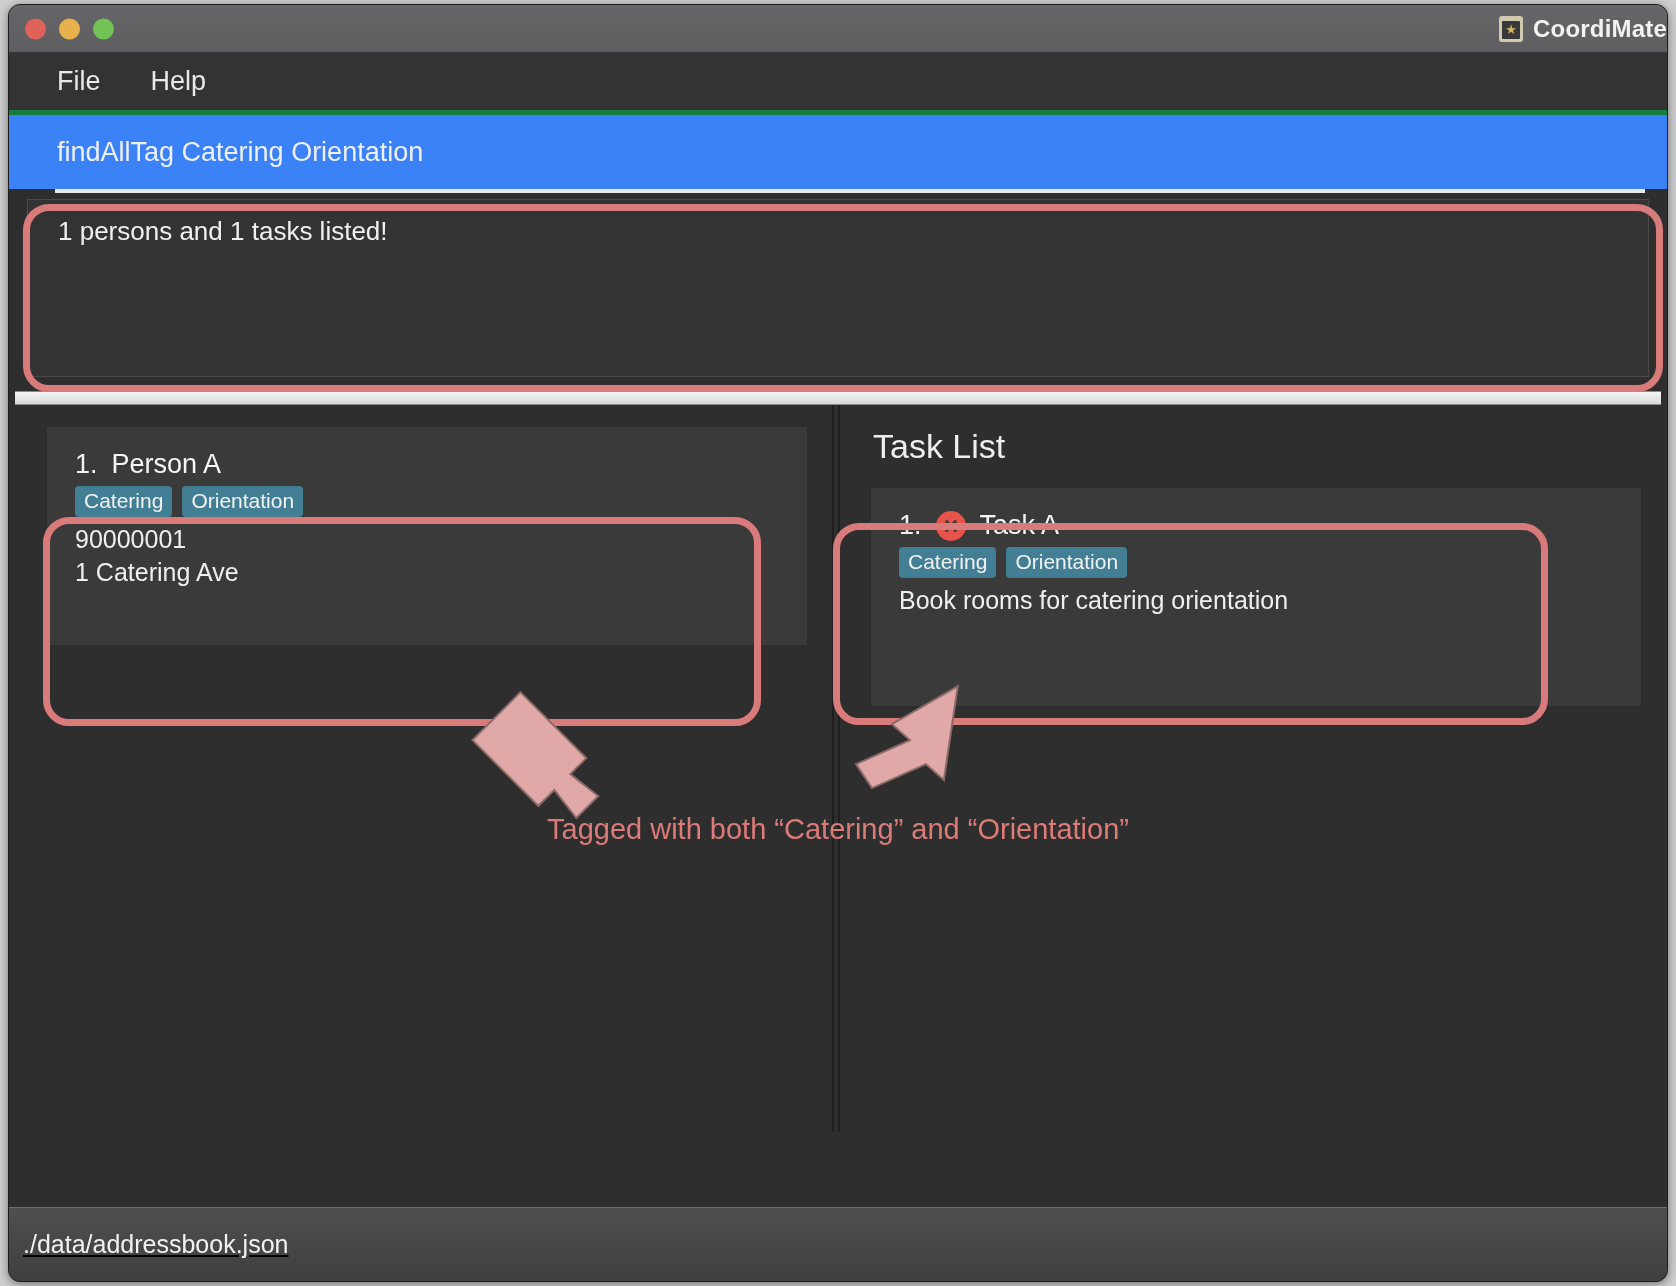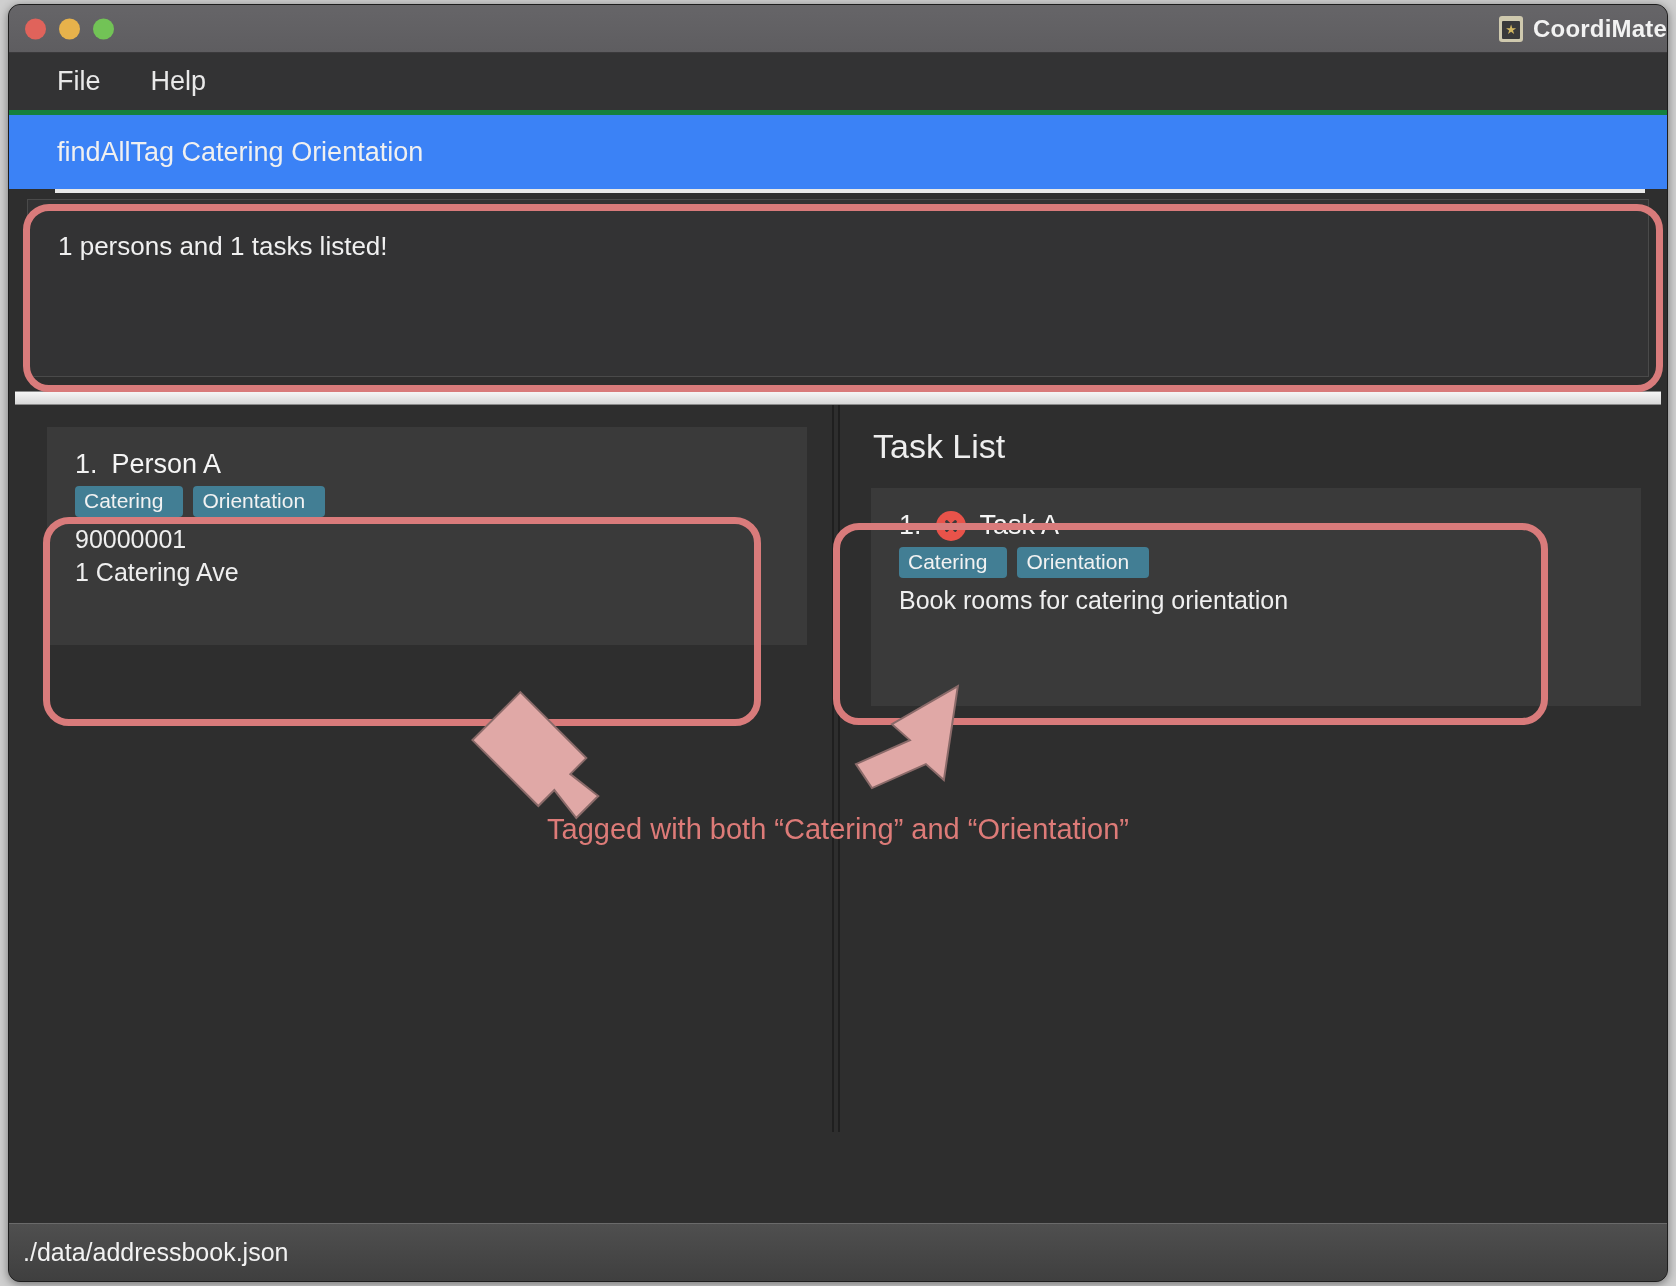--- a/index.html
+++ b/index.html
@@ -85,21 +85,21 @@
 
   
   #result-outer {
     background: #2e2e2e;
     padding: 6px 18px 8px 18px;
   }
   #result-box {
     height: 178px;
     background: #333334;
     border: 1px solid #4a4a4a;
-    padding: 31px 30px;
+    padding: 16px 30px;
   }
   #result-text { color: #f0f0f0; font-size: 26px; }
 
   
   #splitter {
     height: 14px;
     background: linear-gradient(#f6f6f6, #d8d8d8);
     border-top: 1px solid #8a8a8a;
     border-bottom: 1px solid #8a8a8a;
     margin: 6px 6px 0 6px;
@@ -153,32 +153,32 @@
   .status-icon::before, .status-icon::after {
     content: ""; position: absolute; left: 50%; top: 50%;
     width: 15px; height: 3px; background: #3a3a3a; border-radius: 1px;
   }
   .status-icon::before { transform: translate(-50%,-50%) rotate(45deg); }
   .status-icon::after  { transform: translate(-50%,-50%) rotate(-45deg); }
 
   .tag-row { display: flex; gap: 10px; margin: 4px 0 6px 0; }
   .tag {
     background: #427e94; color: #f2f2f2;
-    font-size: 21px; padding: 3px 20px 4px 9px;
+    font-size: 21px; padding: 3px 9px 4px 9px;
     border-radius: 4px; line-height: 1.15;
   }
   .entry-line { color: #efefef; font-size: 25px; line-height: 1.32; }
 
   
   #statusbar {
     position: absolute; left: 0; right: 0; bottom: 0;
-    height: 58px;
+    height: 74px;
     background: linear-gradient(#4f4f4f, #3f3f3f);
     border-top: 1px solid #6a6a6a;
-    display: flex; align-items: center; padding-left: 14px;
+    display: flex; align-items: center; padding-left: 14px; text-decoration: underline;
   }
   #status-path { color: #f2f2f2; font-size: 25px; }
 
   
   #overlay { position: absolute; inset: 0; pointer-events: none; }
   .hl-box {
     position: absolute;
     border: 7px solid #d97b7b;
     border-radius: 26px;
   }

